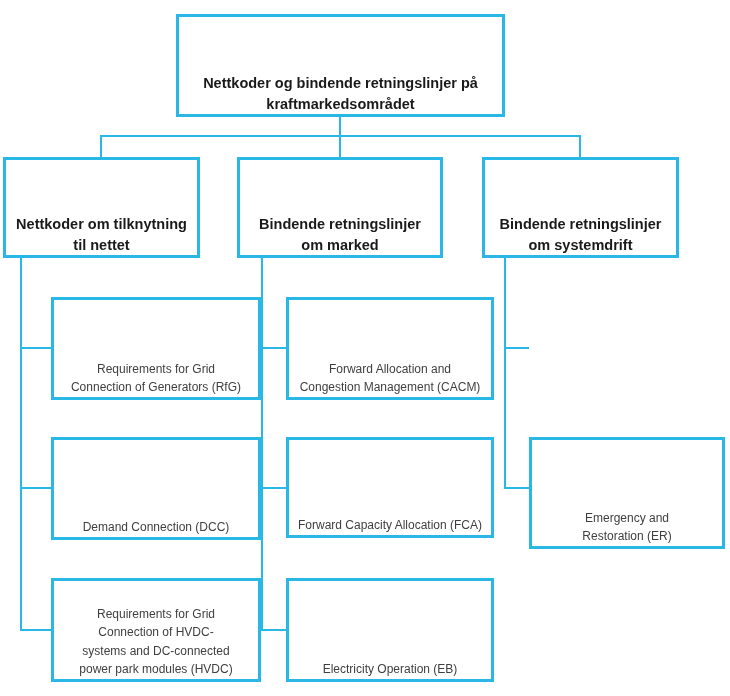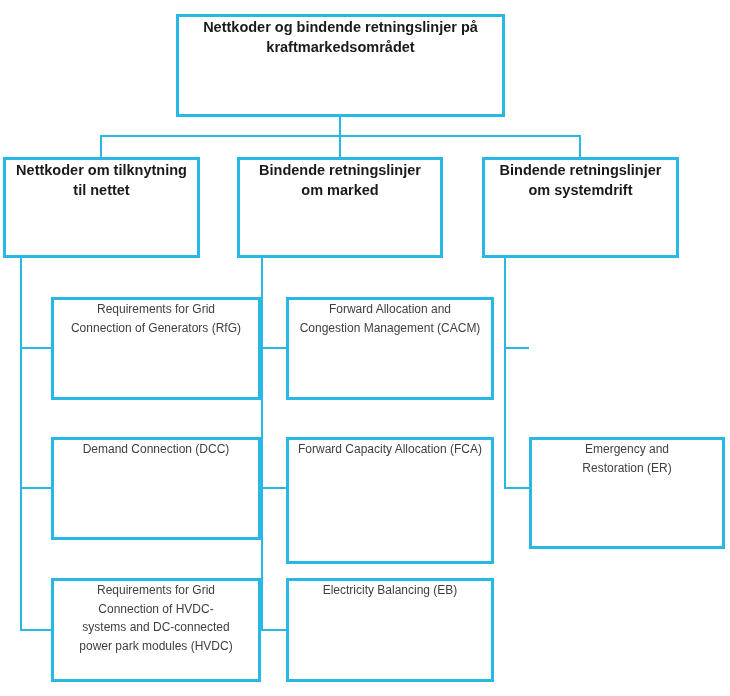--- a/index.html
+++ b/index.html
@@ -14,21 +14,21 @@
     width:730px;height:696px;
     background:var(--bg);
     font-family:"Liberation Sans", sans-serif;
     overflow:hidden;
   }
   .box{
     position:absolute;
     box-sizing:border-box;
     background:#fff;
     border:3px solid var(--accent);
-    display:flex;align-items:flex-start;justify-content:center;
+    display:flex;align-items:flex-end;justify-content:center;
     text-align:center;
   }
   .box .lbl{display:block;width:100%;}
   .heading{
     font-weight:bold;
     font-size:14.5px;
     line-height:1.4;
     color:var(--heading);
   }
   .child{
@@ -47,21 +47,21 @@
   #root-box   {left:176px; top:14px;  width:329px; height:103px; padding:0 12px;}
   #hdr-left   {left:3px;   top:157px; width:197px; height:101px; padding:0 6px;}
   #hdr-mid    {left:237px; top:157px; width:206px; height:101px; padding:0 14px;}
   #hdr-right  {left:482px; top:157px; width:197px; height:101px; padding:0 12px;}
 
   #c-rfg      {left:51px;  top:297px; width:210px; height:103px; padding:0 10px;}
   #c-dcc      {left:51px;  top:437px; width:210px; height:103px; padding:0 10px;}
   #c-hvdc     {left:51px;  top:578px; width:210px; height:104px; padding:0 10px;}
 
   #c-cacm     {left:286px; top:297px; width:208px; height:103px; padding:0 8px;}
-  #c-fca      {left:286px; top:437px; width:208px; height:127px; padding:0 8px;}
+  #c-fca      {left:286px; top:437px; width:208px; height:101px; padding:0 8px;}
   #c-eb       {left:286px; top:578px; width:208px; height:104px; padding:0 8px;}
 
   #c-so       {left:529px; top:297px; width:196px; height:103px; padding:0 8px;}
   #c-er       {left:529px; top:437px; width:196px; height:112px; padding:0 8px;}
 
   
   #trunk      {left:339px; top:117px; width:2px;   height:20px;}
   #hbar       {left:100px; top:135px; width:481px; height:2px;}
   #drop-l     {left:100px; top:135px; width:2px;   height:22px;}
   #drop-m     {left:339px; top:135px; width:2px;   height:22px;}
@@ -130,20 +130,20 @@
     <span class="lbl">Requirements for Grid Connection of HVDC-systems and DC-connected power park modules (HVDC)</span>
   </div>
 
   <div class="box child" id="c-cacm">
     <span class="lbl">Forward Allocation and Congestion Management (CACM)</span>
   </div>
   <div class="box child" id="c-fca">
     <span class="lbl">Forward Capacity Allocation (FCA)</span>
   </div>
   <div class="box child" id="c-eb">
-    <span class="lbl">Electricity Balancing (EB)</span>
+    <span class="lbl">Electricity Operation (EB)</span>
   </div>
 
   <div class="box child" id="c-er">
     <span class="lbl">Emergency and Restoration (ER)</span>
   </div>
 
 </div>
 
 </body></html>

